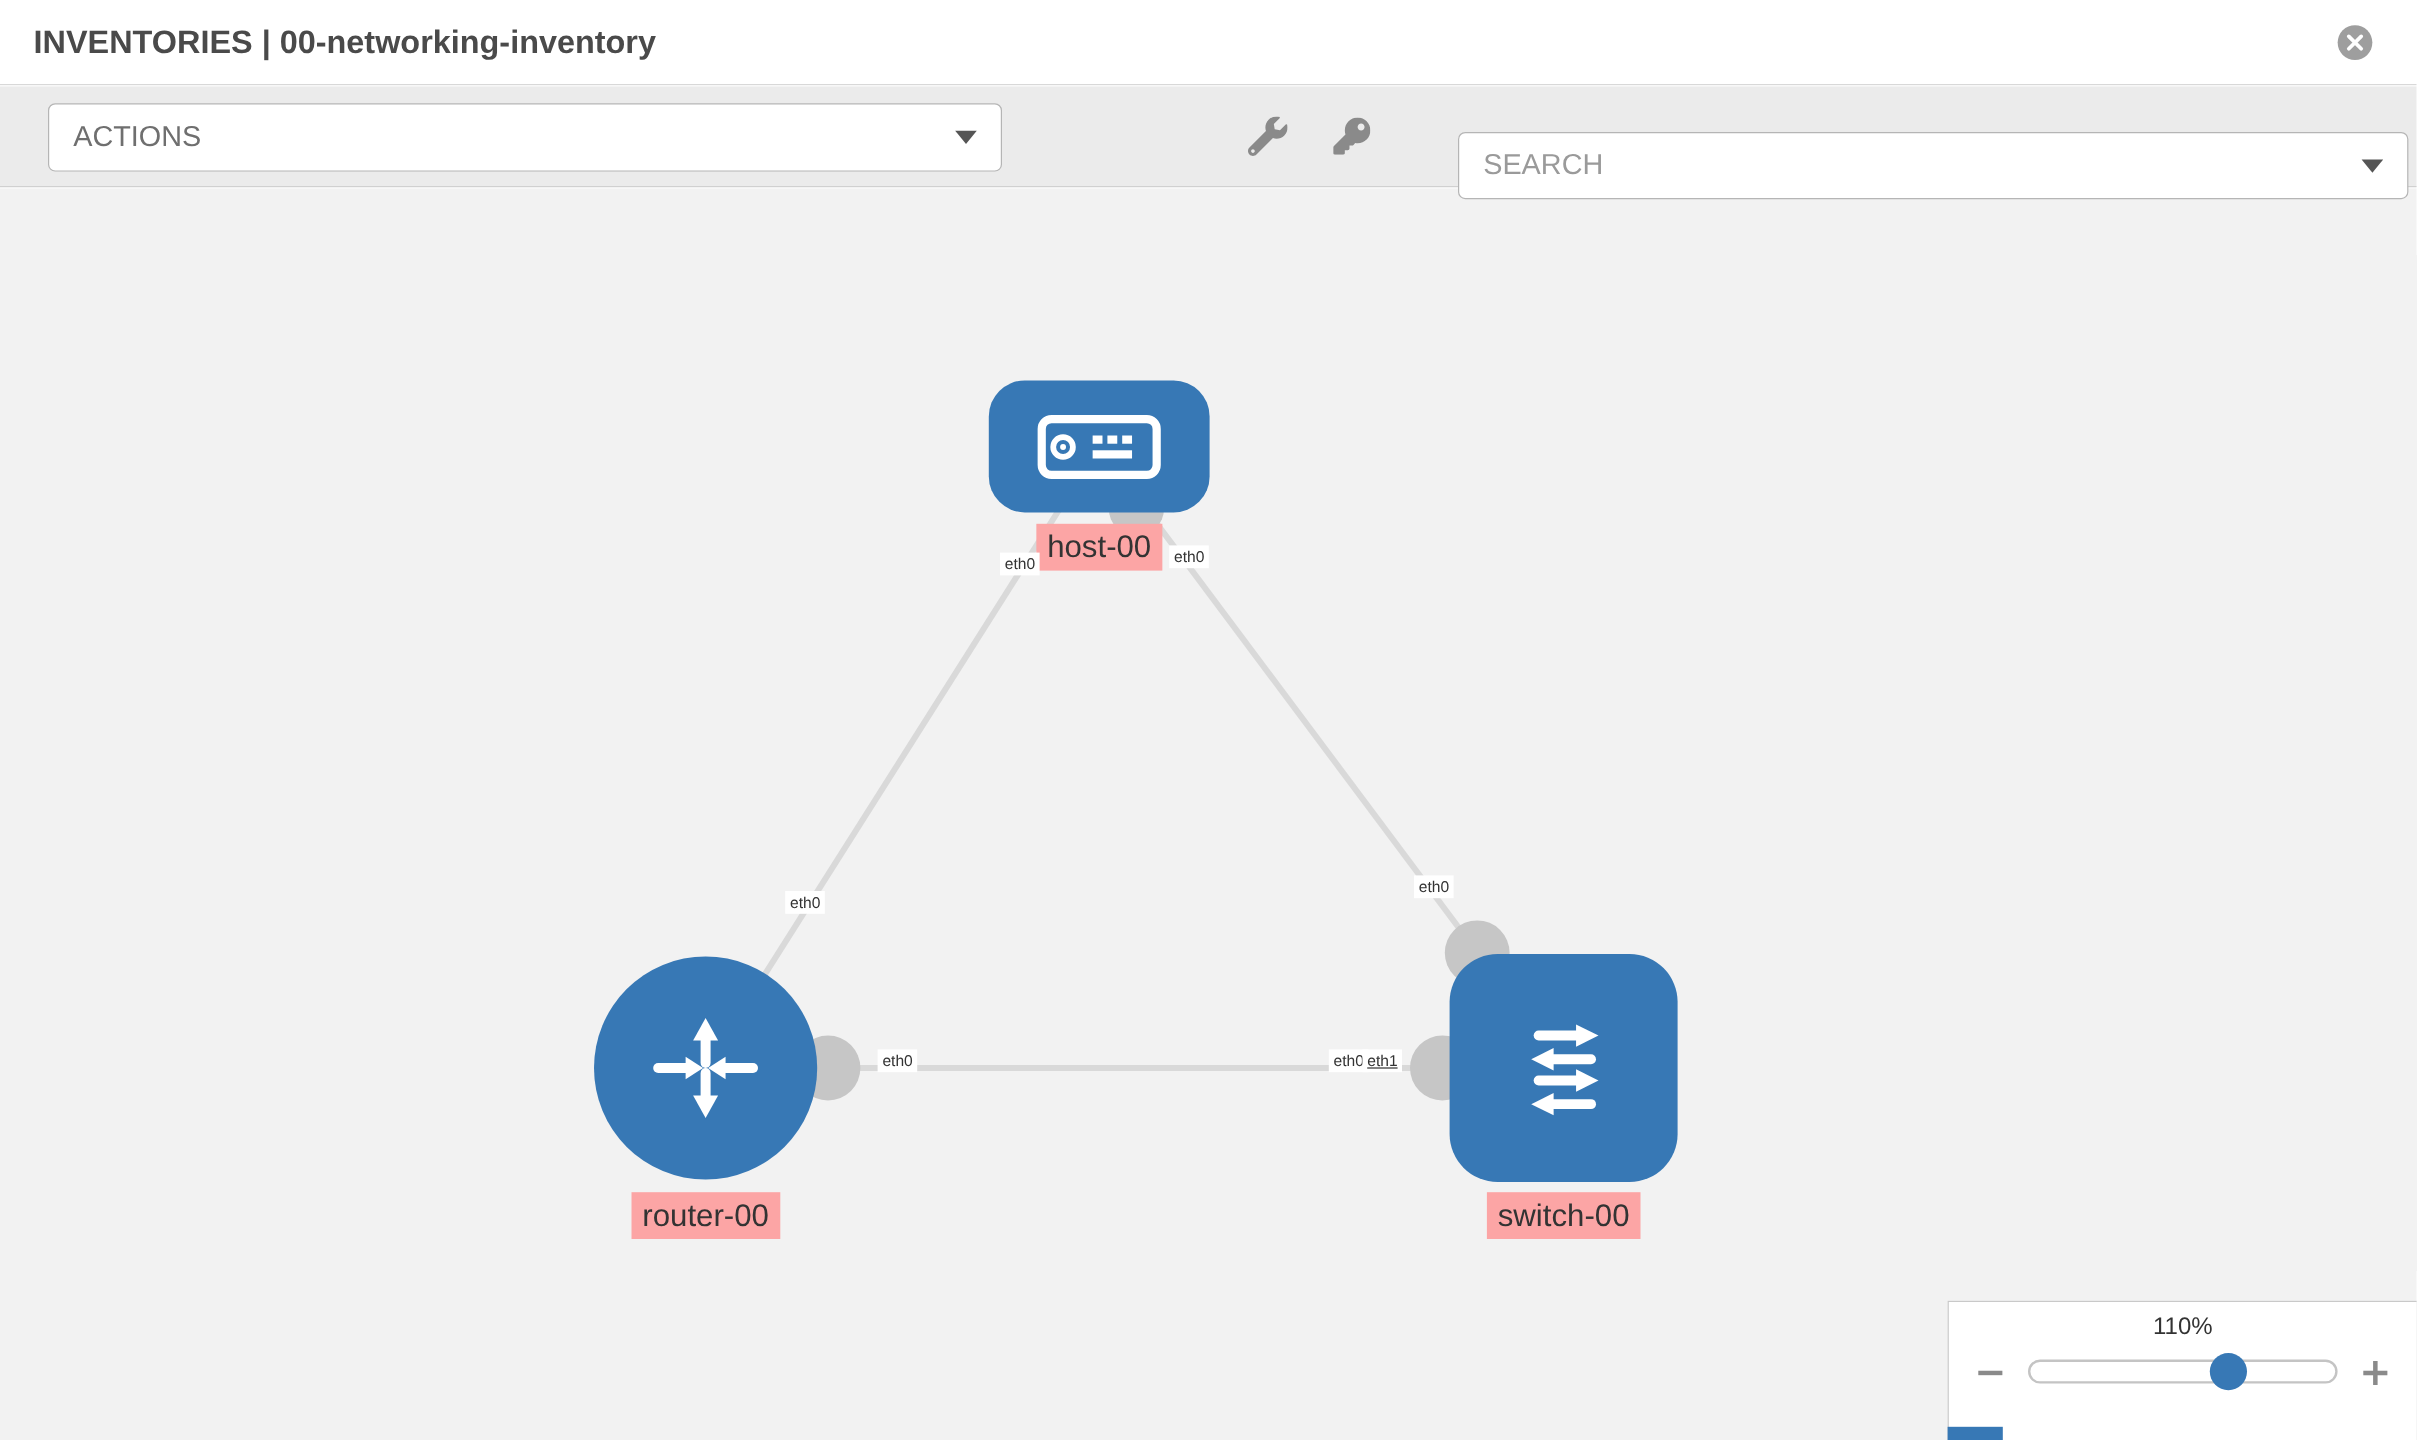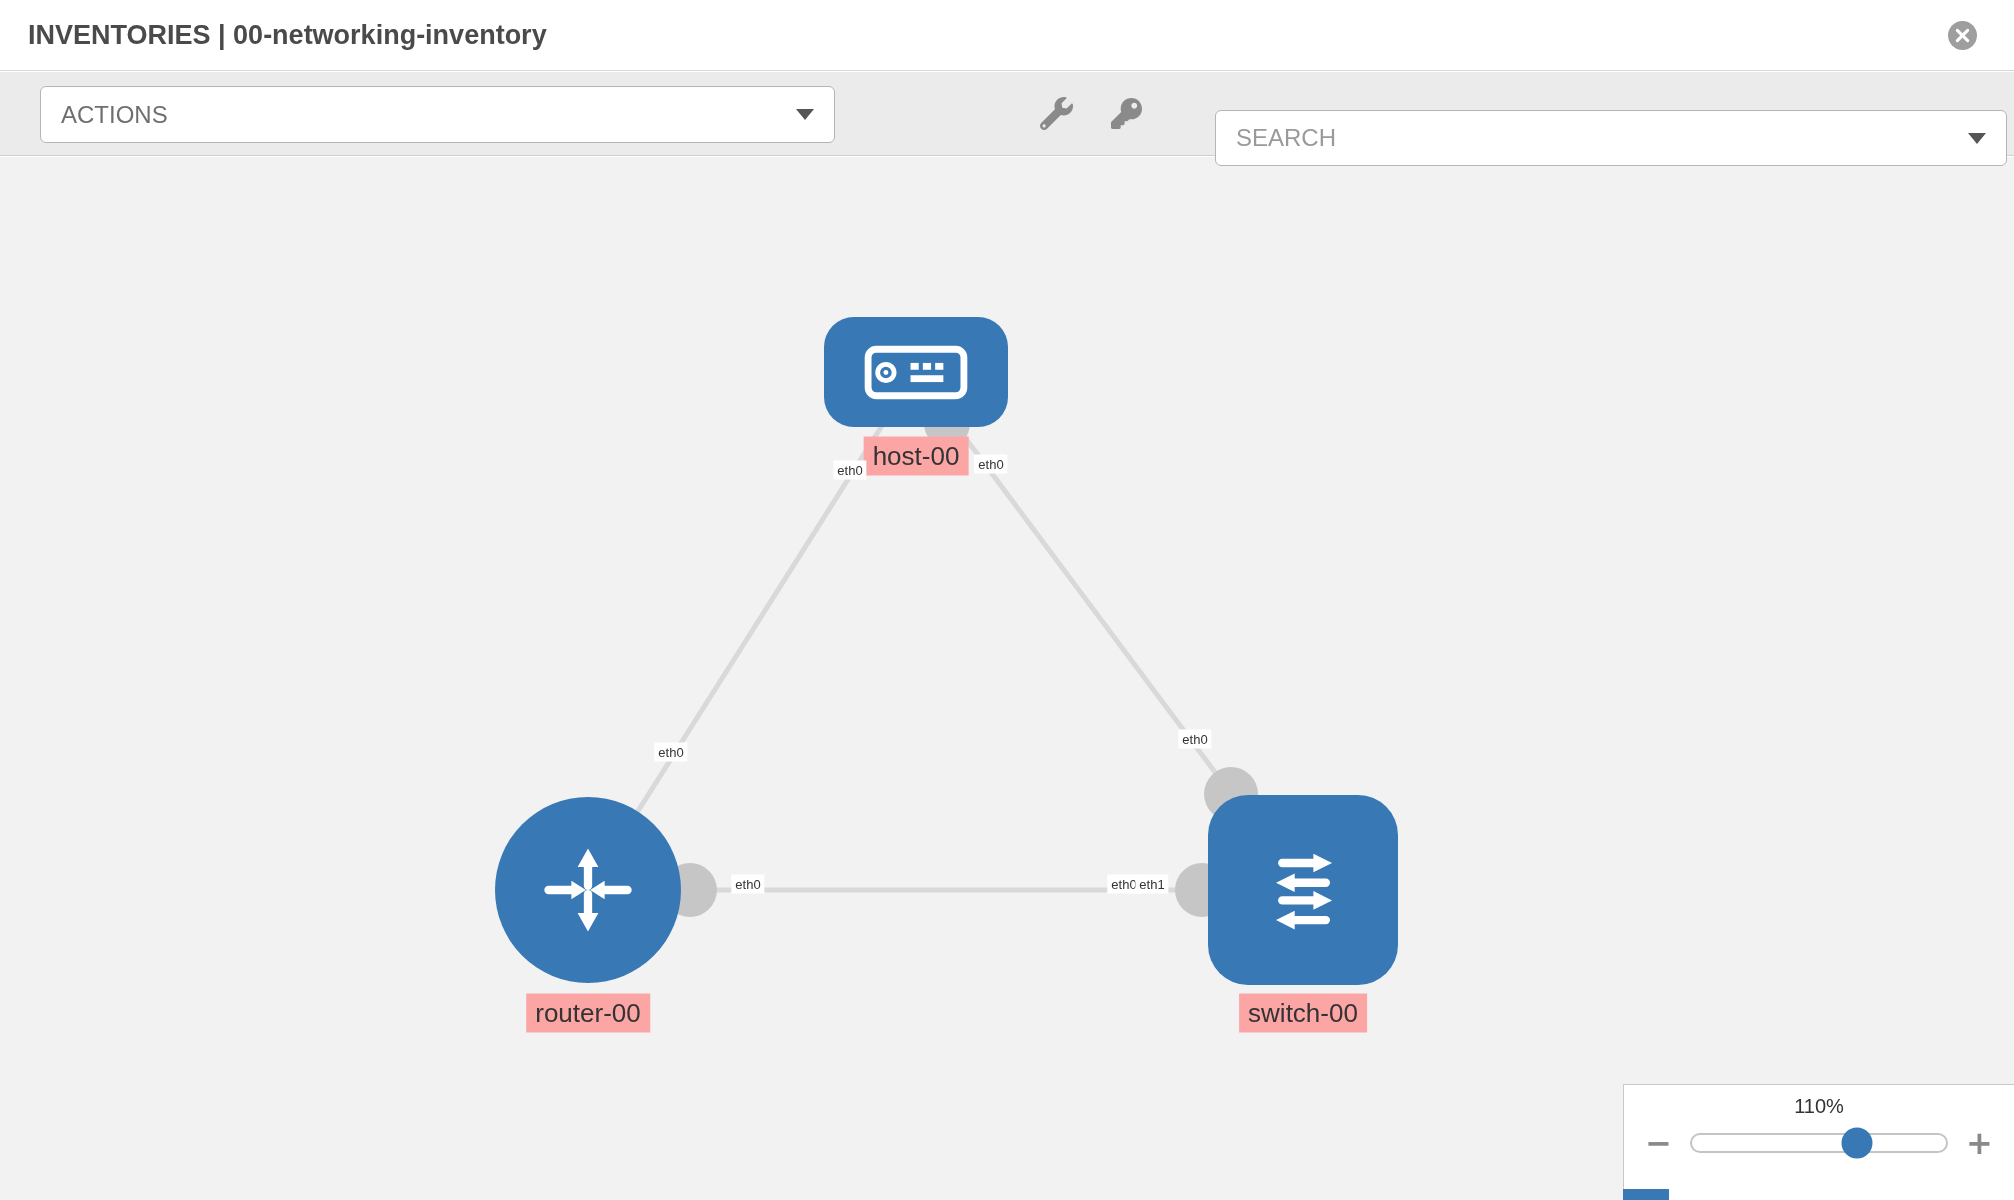--- a/index.html
+++ b/index.html
@@ -219,21 +219,21 @@
   <span class="node-label" style="left: 916px; top: 456px;">host-00</span>
   <span class="node-label" style="left: 588px; top: 1013px;">router-00</span>
   <span class="node-label" style="left: 1303px; top: 1013px;">switch-00</span>
 
   <span class="iface-label" style="left: 850px; top: 470px;">eth0</span>
   <span class="iface-label" style="left: 991px; top: 464px;">eth0</span>
   <span class="iface-label" style="left: 671px; top: 752px;">eth0</span>
   <span class="iface-label" style="left: 1195px; top: 739px;">eth0</span>
   <span class="iface-label" style="left: 748px; top: 884px;">eth0</span>
   <span class="iface-label" style="left: 1124px; top: 884px;">eth0</span>
-  <span class="iface-label" style="left: 1152px; top: 884px;">eth1</span>
+  <span class="iface-label" style="left: 1152px; top: 884px; text-decoration: underline;">eth1</span>
 
   <div class="zoom-panel">
     <div class="zoom-percent">110%</div>
     <div class="zoom-row">
       <button class="zoom-btn">−</button>
       <div class="zoom-track">
         <div class="zoom-handle" style="left: 65%;"></div>
       </div>
       <button class="zoom-btn">+</button>
     </div>

